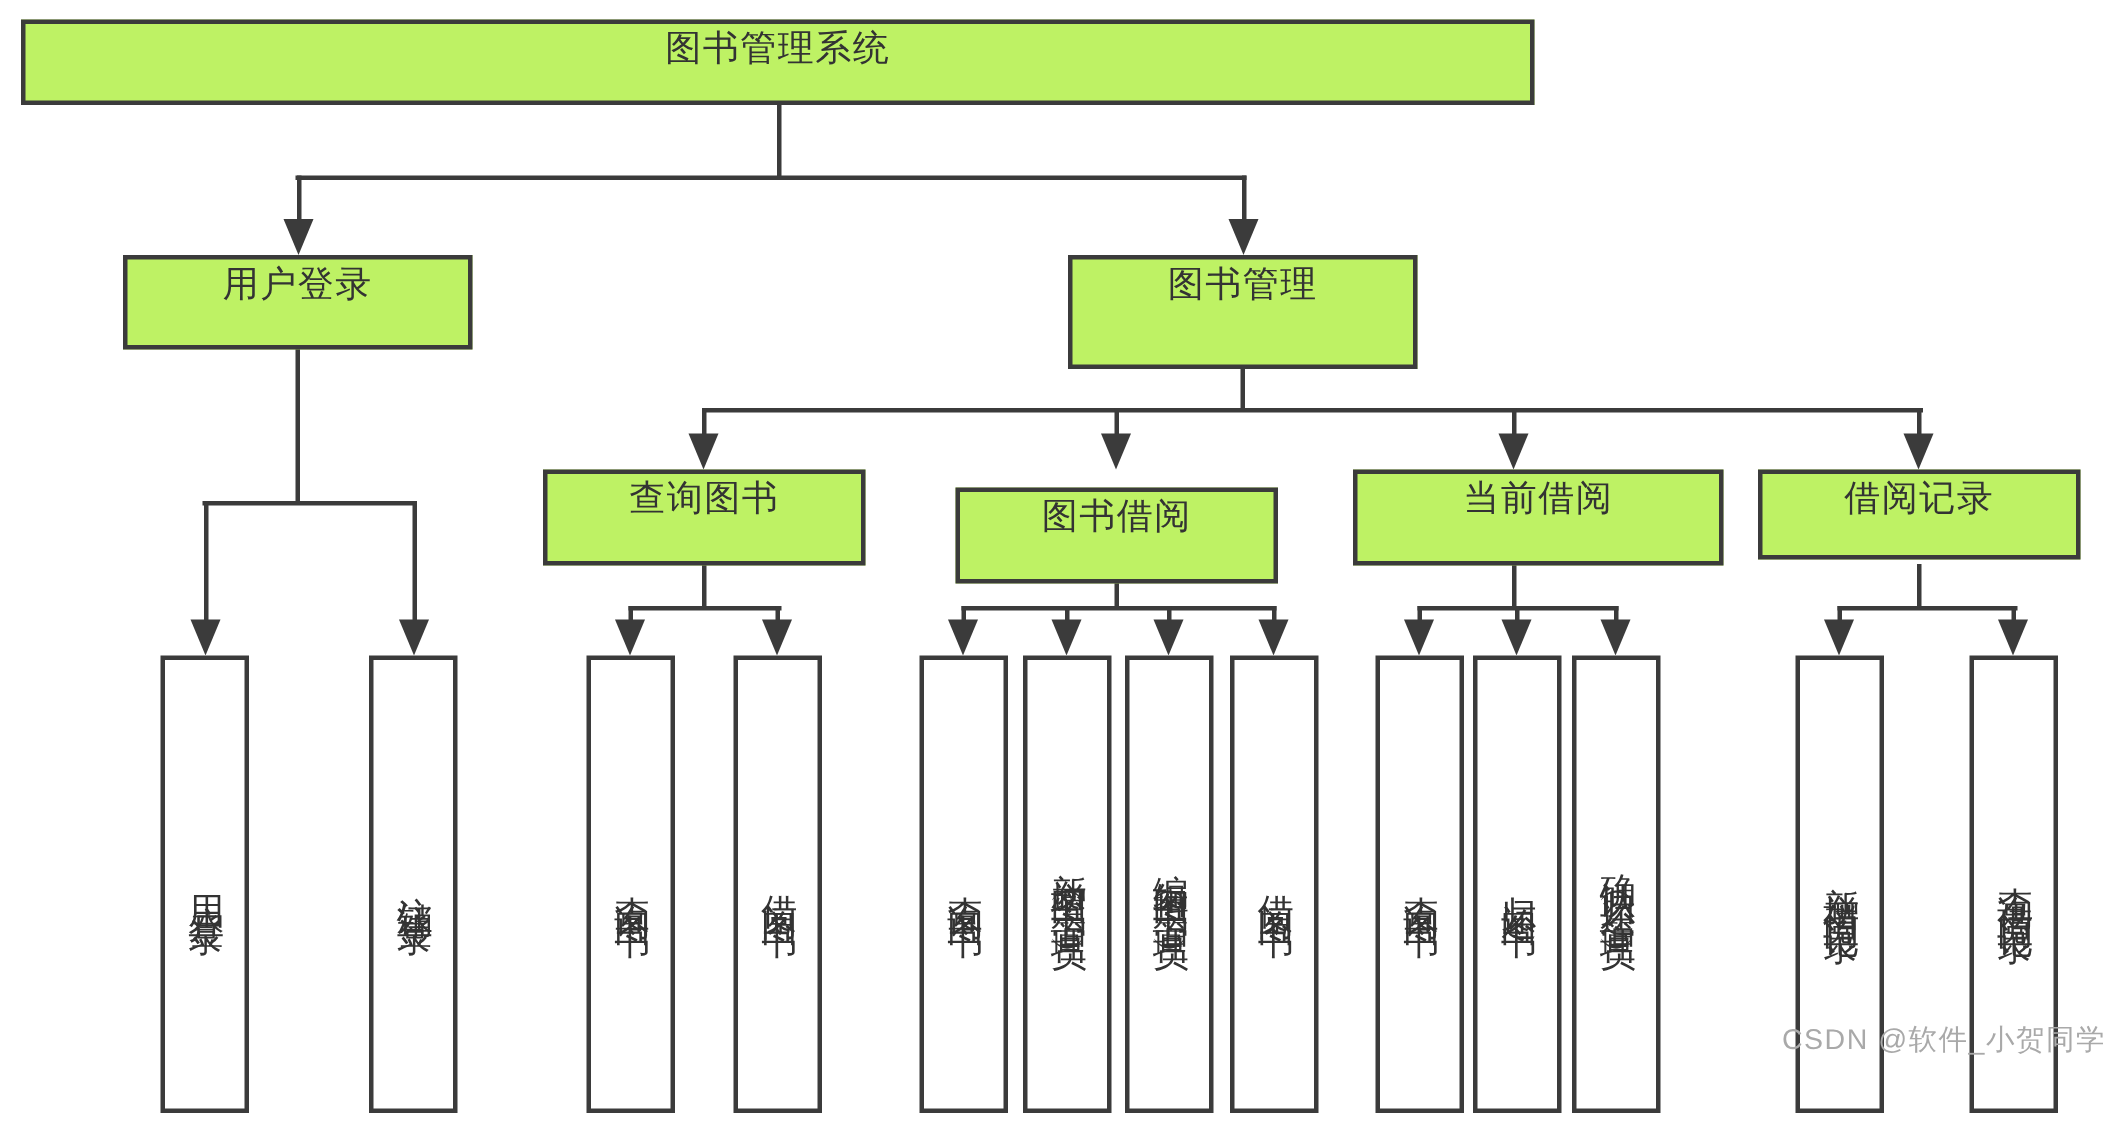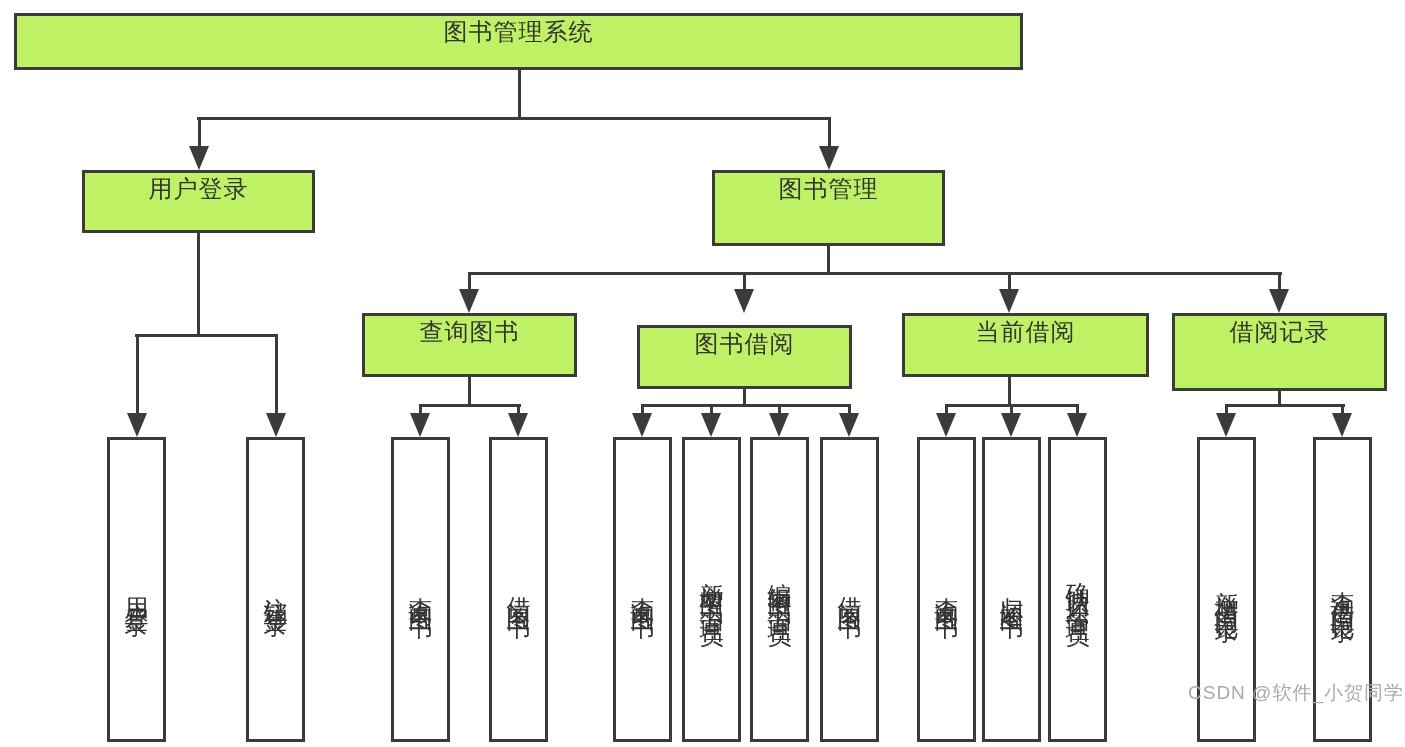--- a/index.html
+++ b/index.html
@@ -21,21 +21,21 @@
     font-size:24px;
     letter-spacing:1px;
     z-index:2;
   }
   .b-root {left:14px;  top:13px;  width:1009px;height:57px;}
   .b-login{left:82px;  top:170px; width:233px; height:63px;}
   .b-mgmt {left:712px; top:170px; width:233px; height:76px;}
   .b-g0   {left:362px; top:313px; width:215px; height:64px;}
   .b-g1   {left:637px; top:325px; width:215px; height:64px;}
   .b-g2   {left:902px; top:313px; width:247px; height:64px;}
-  .b-g3   {left:1172px;top:313px; width:215px; height:78px;}
+  .b-g3   {left:1172px;top:313px; width:215px; height:60px;}
   
   .vbox{
     position:absolute;
     top:437px;width:59px;height:305px;
     box-sizing:border-box;
     border:3px solid #3b3b3b;
     background:#ffffff;
     display:flex;align-items:center;justify-content:center;
     color:#333333;font-size:24px;
     z-index:2;

